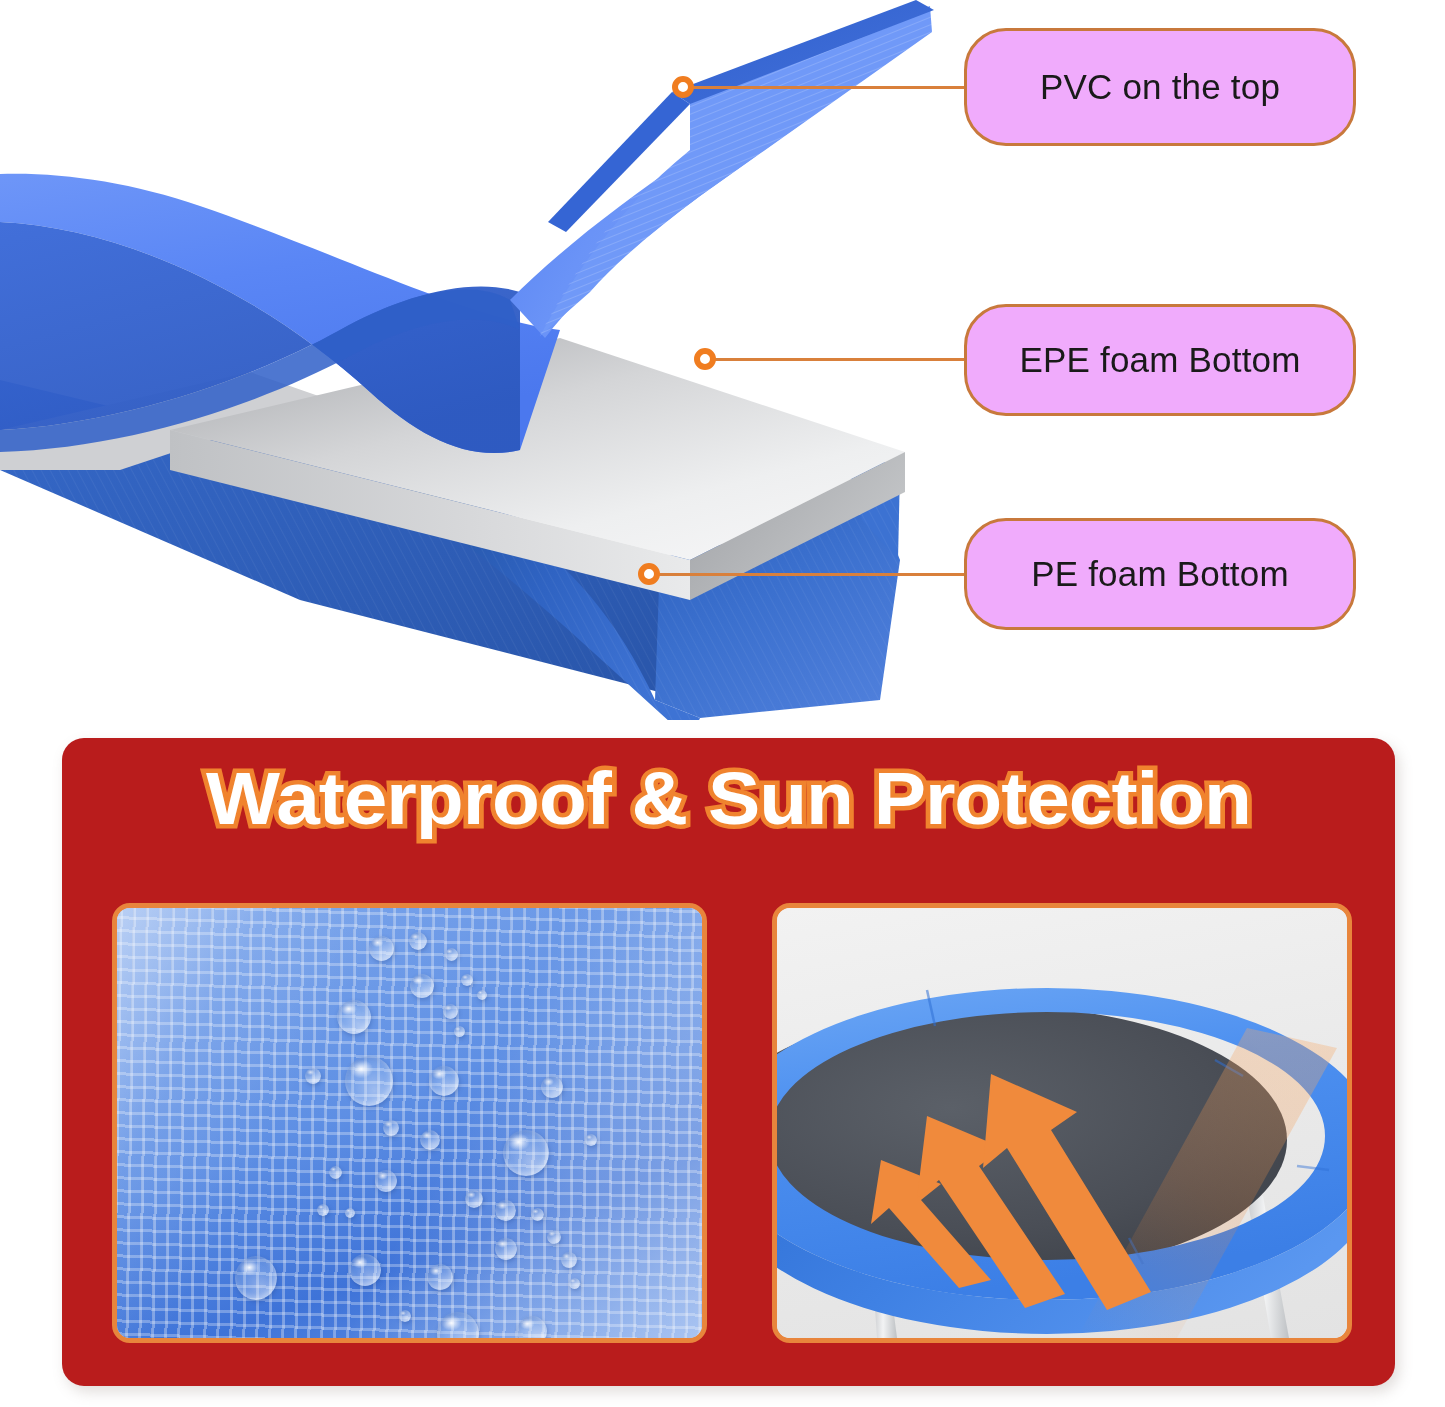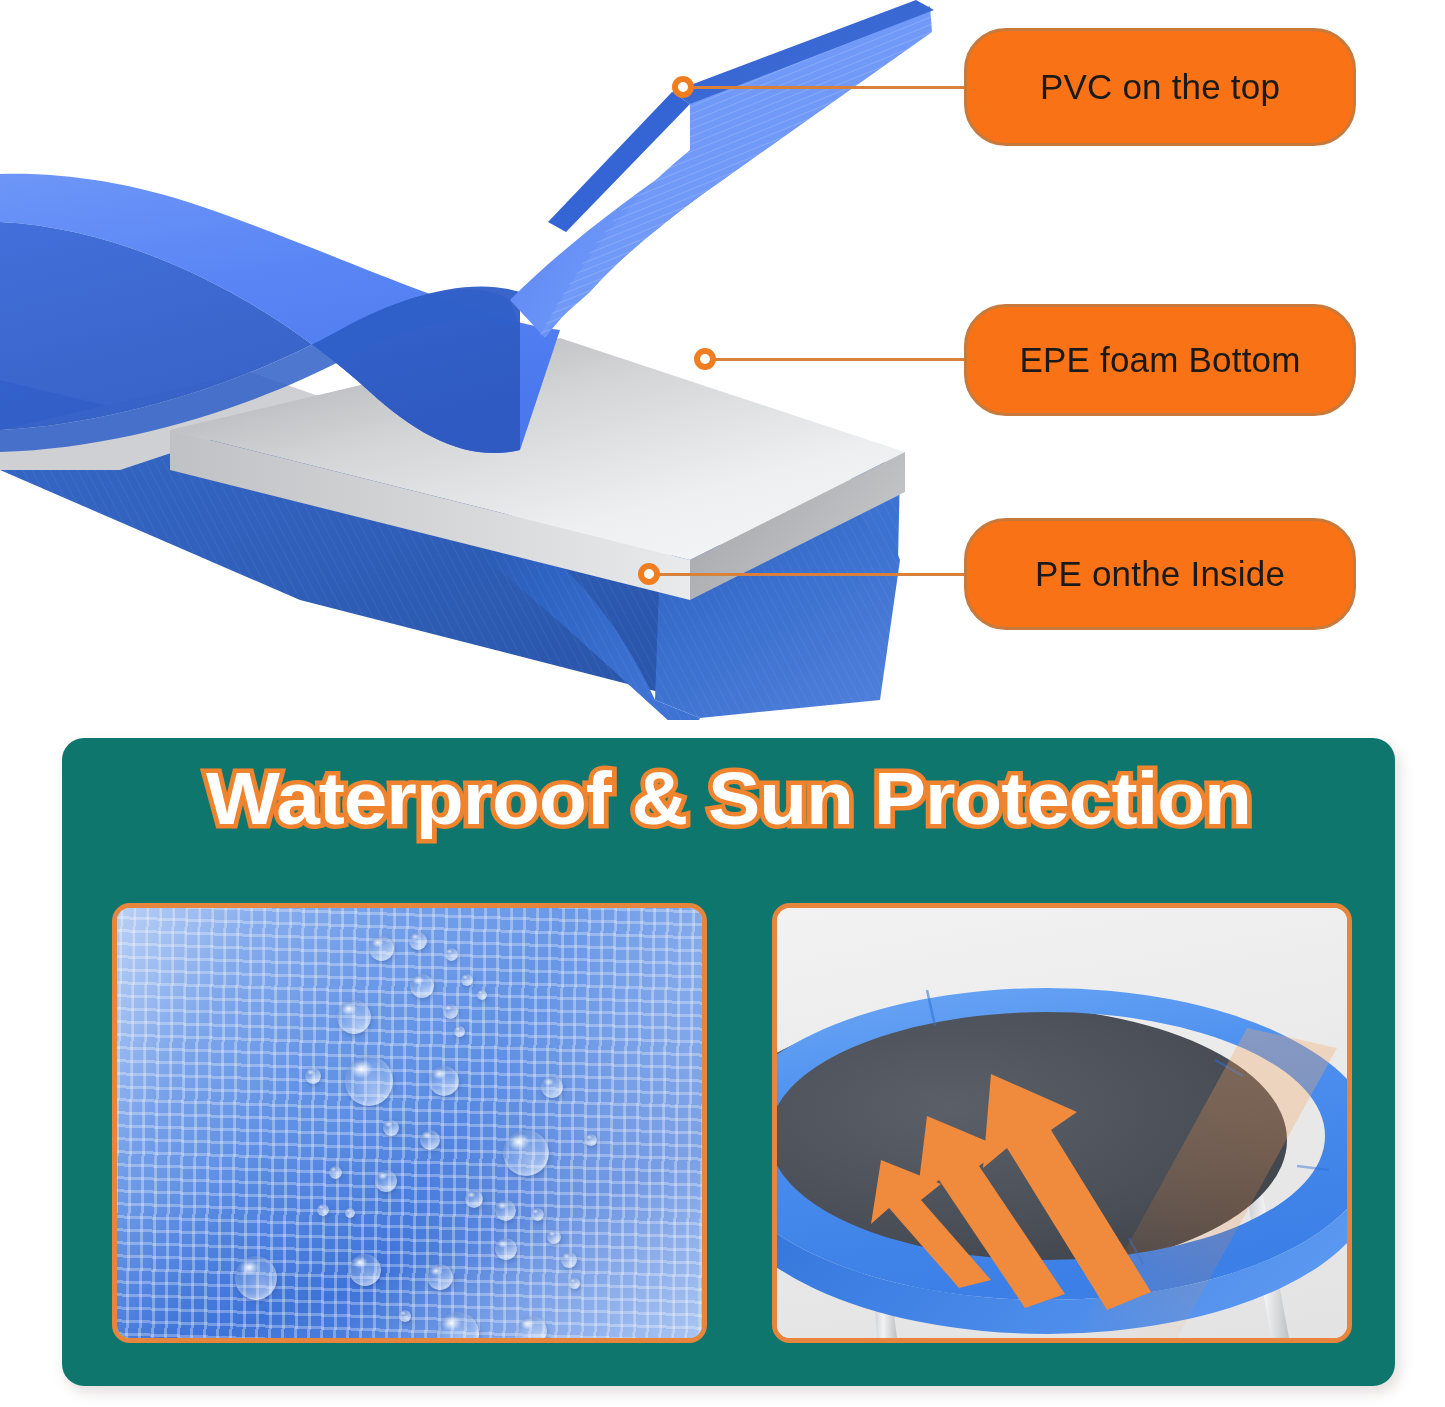--- a/index.html
+++ b/index.html
@@ -13,21 +13,21 @@
   #page { position:relative; width:1445px; height:1407px; background:#ffffff; }
 
   
   #layers-section { position:absolute; left:0; top:0; width:1445px; height:730px; }
 
   #material-art { position:absolute; left:0; top:0; width:960px; height:720px; }
 
   
   .callout {
     position:absolute;
-    background:#f97316;
+    background:#f0abfc;
     border:3px solid #C8793C;
     border-radius:42px;
     display:flex; align-items:center; justify-content:center;
     color:#1a1a1a;
     font-size:35px;
     letter-spacing:0.2px;
     white-space:nowrap;
   }
   #callout-pvc   { left:964px; top:28px;  width:392px; height:118px; }
   #callout-epe   { left:964px; top:304px; width:392px; height:112px; }
@@ -53,21 +53,21 @@
   }
   #dot-pvc { left:672px; top:76px; }
   #dot-epe { left:694px; top:348px; }
   #dot-pe  { left:638px; top:563px; }
 
   
   #feature-panel {
     position:absolute;
     left:62px; top:738px;
     width:1333px; height:648px;
-    background:#0f766e;
+    background:#b91c1c;
     border-radius:22px;
     box-shadow:4px 6px 14px rgba(120,100,90,0.22);
   }
 
   #feature-heading {
     position:absolute;
     left:0; top:24px;
     width:1333px;
     text-align:center;
     font-size:74px;
@@ -264,21 +264,21 @@
     <div class="leader-dot" id="dot-epe"></div>
     <div class="leader-dot" id="dot-pe"></div>
 
     <div class="callout" id="callout-pvc">
       <span>PVC on the top</span>
     </div>
     <div class="callout" id="callout-epe">
       <span>EPE foam Bottom</span>
     </div>
     <div class="callout" id="callout-pe">
-      <span>PE onthe Inside</span>
+      <span>PE foam Bottom</span>
     </div>
   </div>
 
   <div id="feature-panel">
 
     <div id="feature-heading">Waterproof &amp; Sun Protection</div>
 
     <div class="photo-frame" id="photo-waterproof">
       <div class="photo-inner">
         <div id="mesh-bg"></div>

